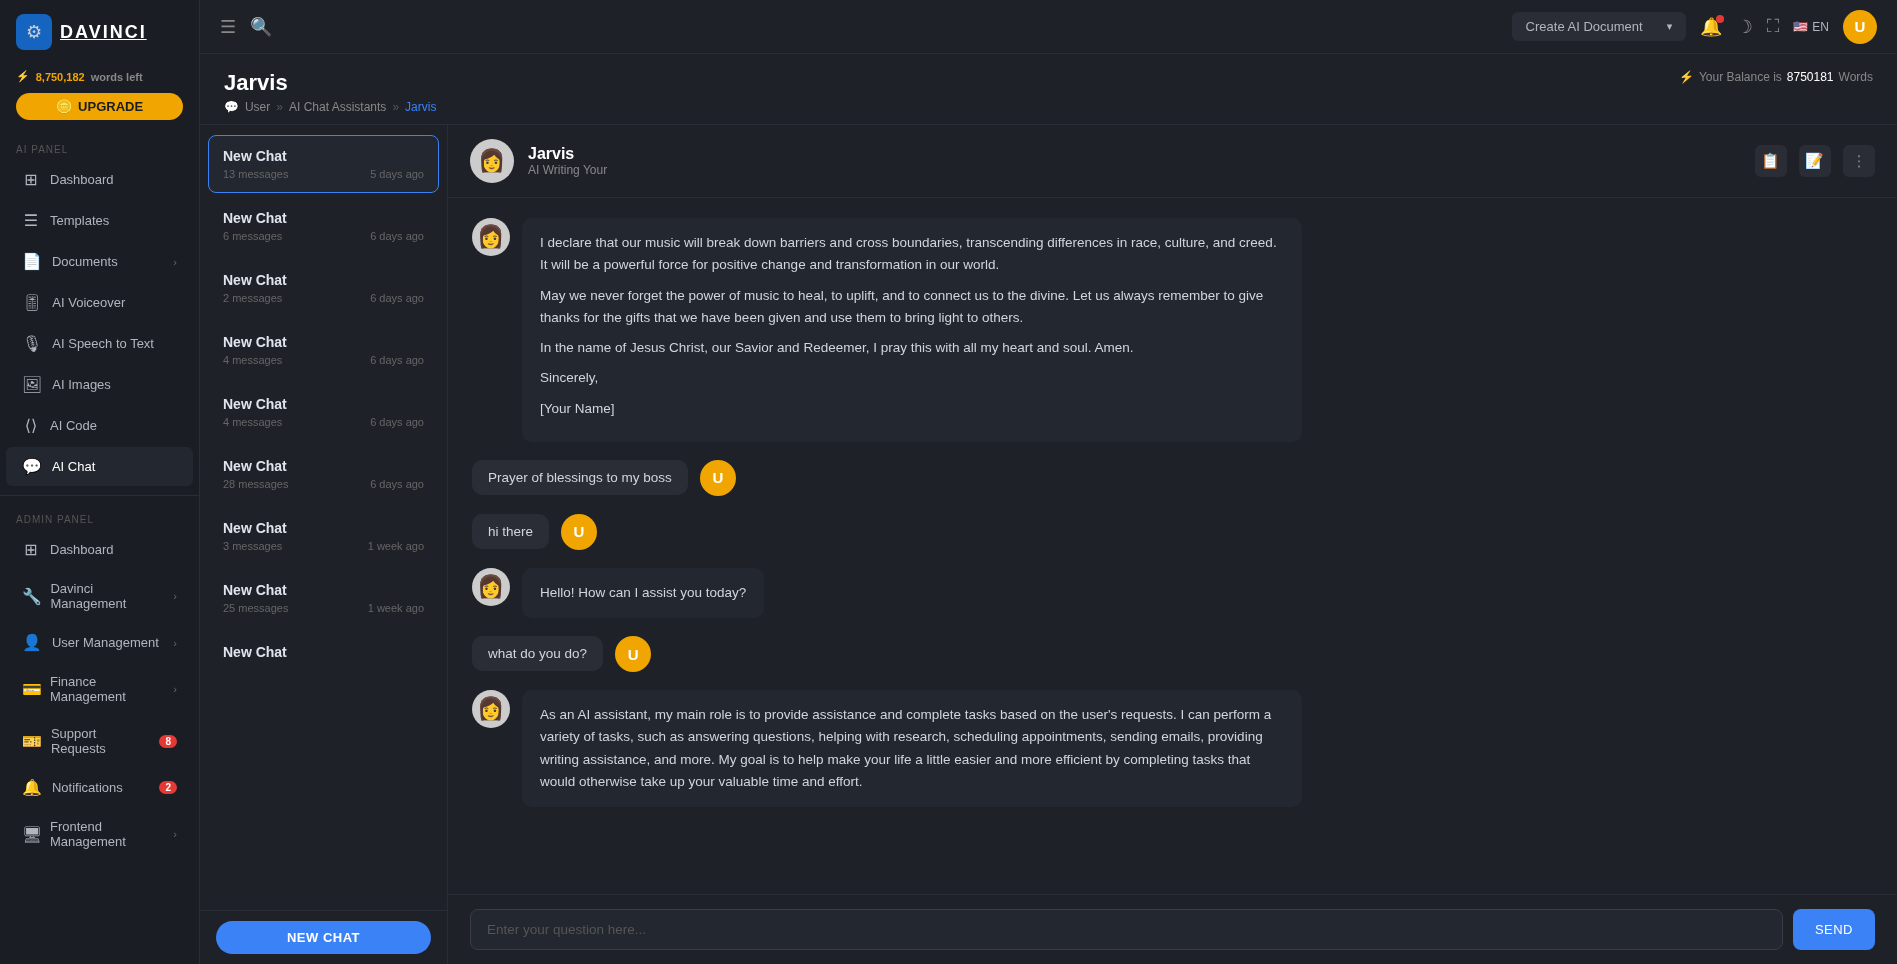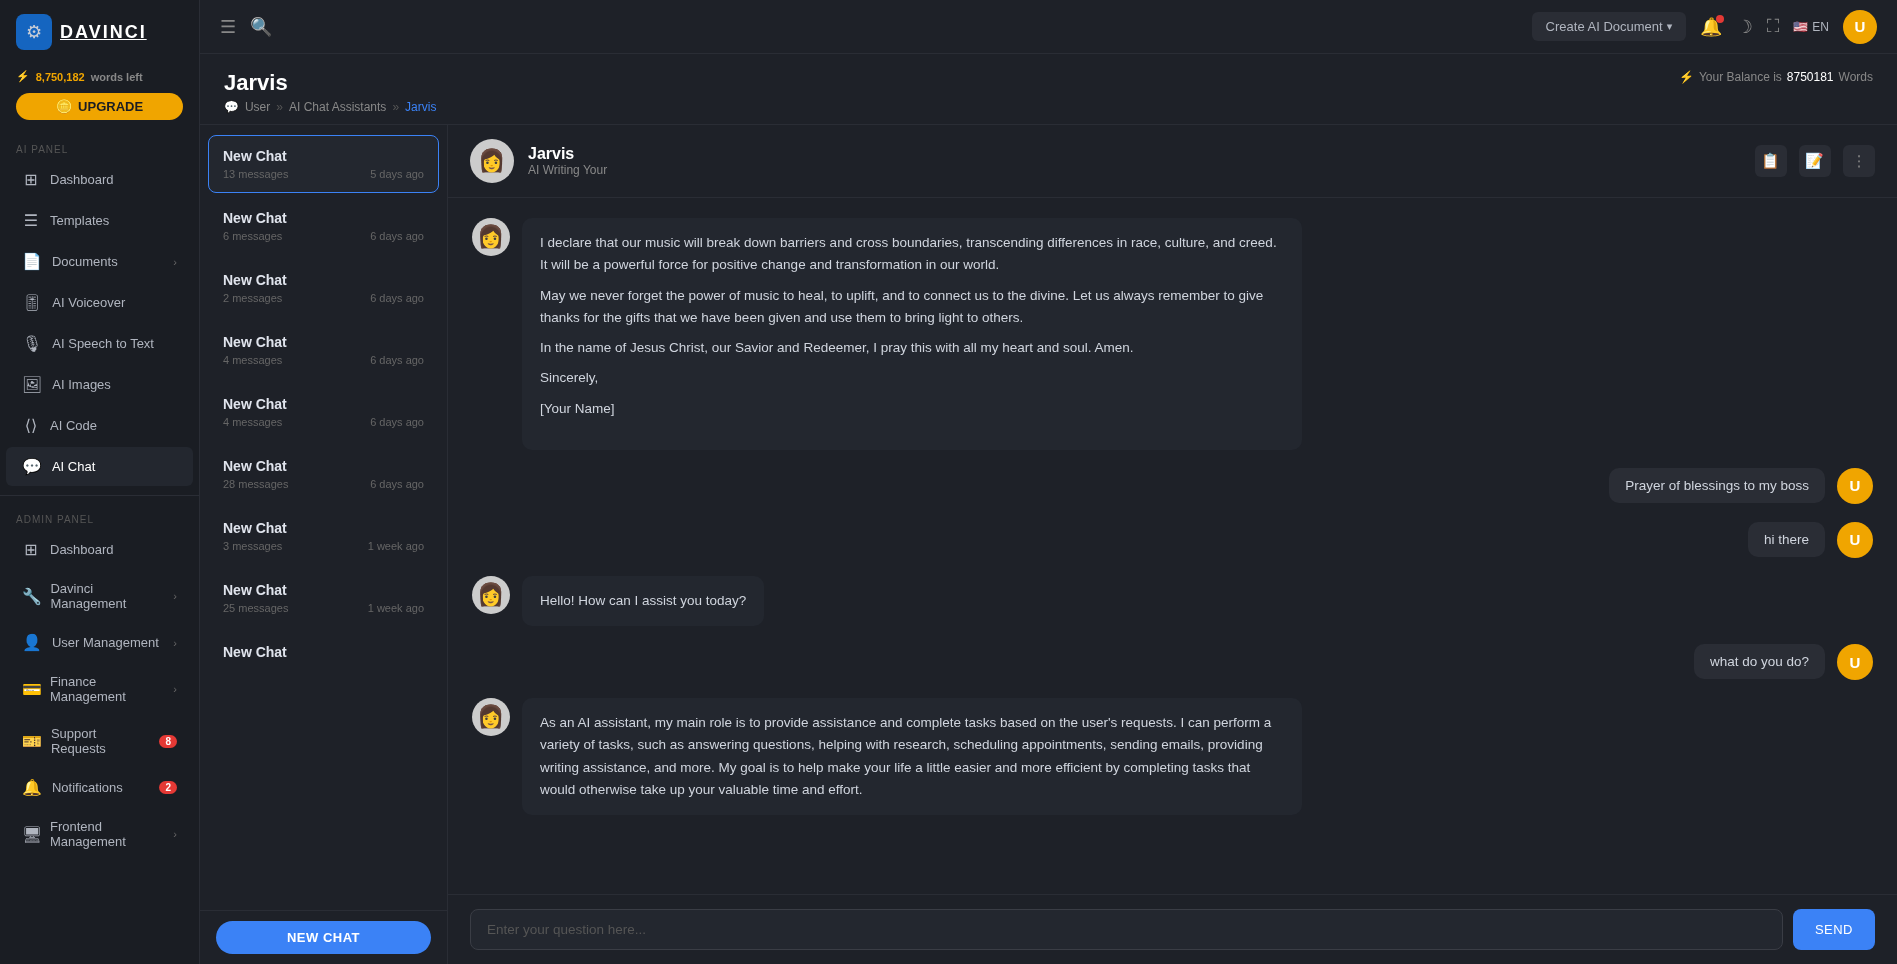--- a/index.html
+++ b/index.html
@@ -125,21 +125,21 @@
     .topbar-icon { font-size: 18px; color: #888; cursor: pointer; }
     .topbar-spacer { flex: 1; }
     .create-doc-btn {
       background: #2a2d35;
       color: #b0b5bf;
       border: none;
       border-radius: 6px;
       padding: 7px 14px;
       font-size: 13px;
       cursor: pointer;
-      display: flex; align-items: center; gap: 4px;
+      display: flex; align-items: center; gap: 24px;
     }
     .create-doc-btn .arr { font-size: 11px; }
     .topbar-actions {
       display: flex;
       align-items: center;
       gap: 14px;
     }
     .topbar-action-icon {
       font-size: 18px;
       color: #888;
@@ -284,41 +284,41 @@
       padding: 20px 24px;
       display: flex;
       flex-direction: column;
       gap: 18px;
     }
     .msg-row {
       display: flex;
       align-items: flex-start;
       gap: 12px;
     }
-    .msg-row.user-row { justify-content: flex-end; }
+    .msg-row.user-row { justify-content: flex-start; }
     .msg-avatar {
       width: 38px; height: 38px;
       border-radius: 50%;
       background: #ccc;
       overflow: hidden;
       display: flex; align-items: center; justify-content: center;
       font-size: 19px;
       flex-shrink: 0;
     }
     .msg-bubble {
       max-width: 780px;
       background: #23272f;
       border-radius: 10px;
       padding: 14px 18px;
       font-size: 13.5px;
       line-height: 1.65;
       color: #d0d5de;
     }
     .msg-bubble p { margin-bottom: 8px; }
-    .msg-bubble p:last-child { margin-bottom: 16px; }
+    .msg-bubble p:last-child { margin-bottom: 8px; }
     .user-bubble {
       background: #2a2d35;
       border-radius: 10px;
       padding: 10px 16px;
       font-size: 13.5px;
       color: #d0d5de;
       max-width: 400px;
     }
     .user-avatar-sm {
       width: 36px; height: 36px;

